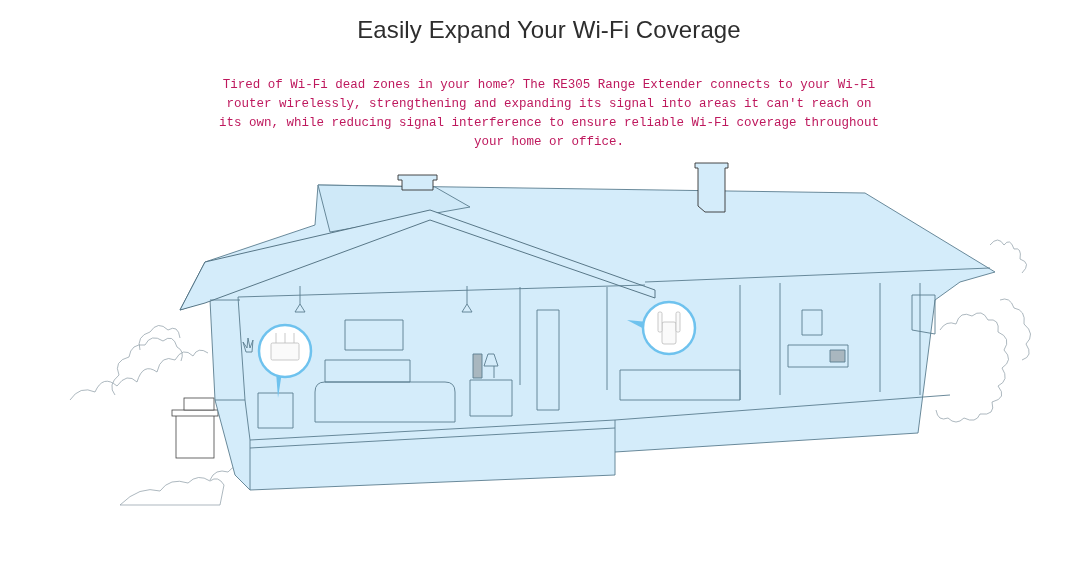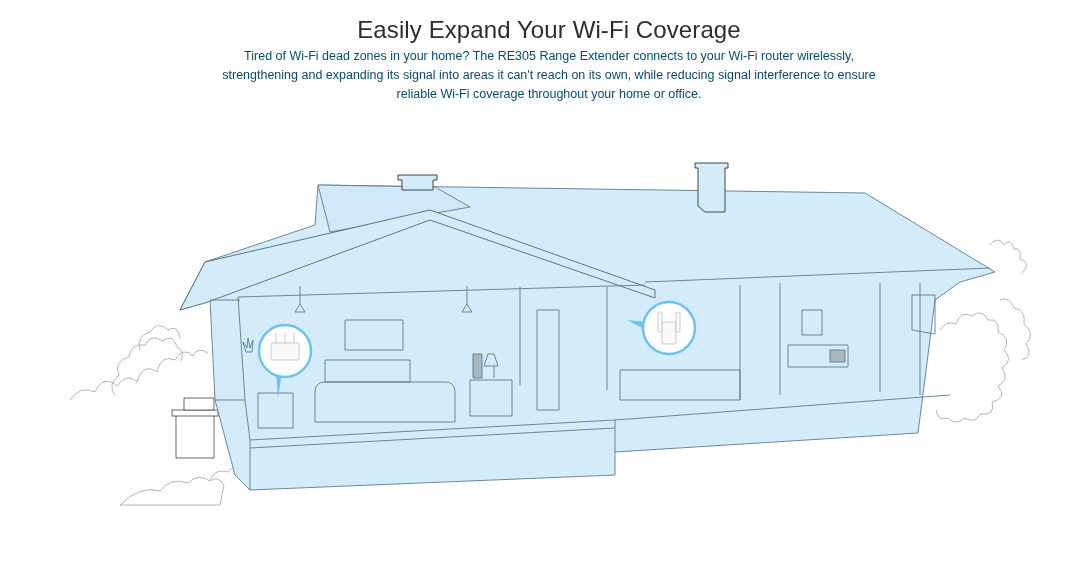--- a/index.html
+++ b/index.html
@@ -1,19 +1,19 @@
 <!DOCTYPE html>
 <html><head>
 <meta charset="utf-8">
 <style>
   html, body { margin:0; padding:0; background:#ffffff; }
   body { width:1073px; height:562px; overflow:hidden; position:relative; font-family:"Liberation Sans", sans-serif; }
   .section { position:absolute; left:0; top:0; width:1073px; height:395px; }
   .title { position:absolute; top:16px; left:0; width:1098px; text-align:center; font-size:24px; color:#2d2d2d; font-weight:400; letter-spacing:0.1px; margin:0; }
-  .desc { position:absolute; top:47px; left:212px; width:674px; text-align:center; font-size:12.5px; line-height:19px; color:#0c4a6e; margin:0; }
+  .desc { position:absolute; top:76px; left:212px; width:674px; text-align:center; font-size:12.5px; line-height:19px; color:#be185d; margin:0;font-family:Liberation Mono, monospace; }
   .illus { position:absolute; left:0; top:0; }
 </style>
 </head>
 <body>
 
 <div class="section">
   <h1 class="title">Easily Expand Your Wi-Fi Coverage</h1>
   <p class="desc">Tired of Wi-Fi dead zones in your home? The RE305 Range Extender connects to your Wi-Fi router wirelessly, strengthening and expanding its signal into areas it can't reach on its own, while reducing signal interference to ensure reliable Wi-Fi coverage throughout your home or office.</p>
 
   <svg class="illus" width="1073" height="562" viewBox="0 0 1073 562">

